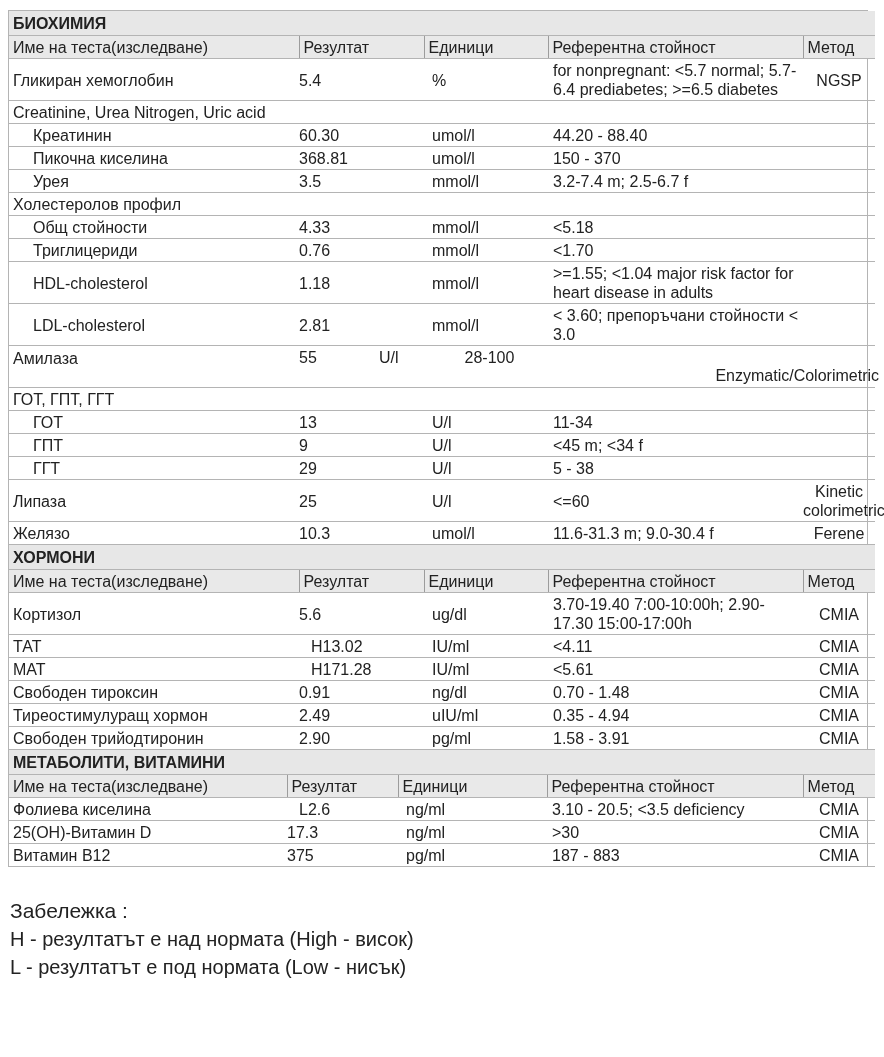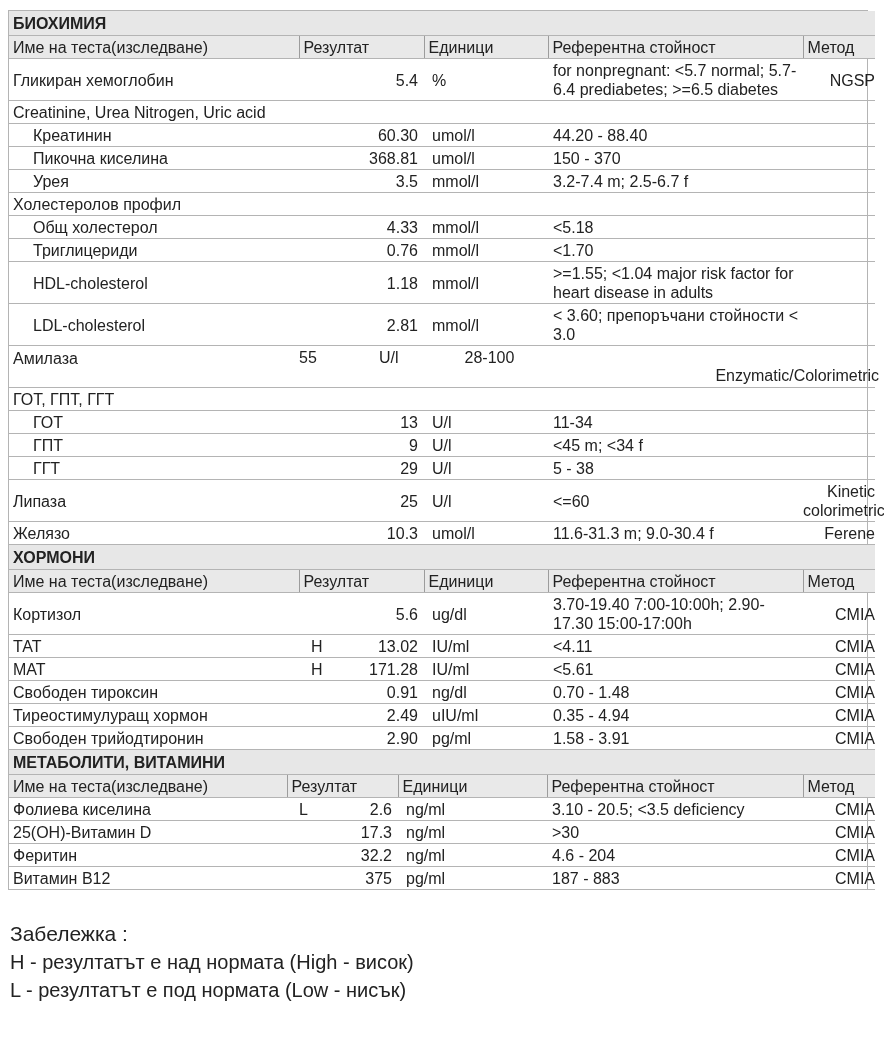--- a/index.html
+++ b/index.html
@@ -51,25 +51,25 @@
   tr.cols td{
     background:var(--header-bg);
     padding:2px 4px 1px;
   }
   tr.cols td + td{border-left:1px solid var(--header-sep);}
   tr.cols td.c-result{text-align:left;padding-right:6px;}
   tr.cols td.c-method{text-align:left;}
   td.name{padding-left:4px;}
   td.name.indent{padding-left:24px;}
   td.group{padding-left:4px;}
-  td.result{text-align:right;padding-right:6px;}
+  td.result{text-align:left;padding-right:6px;}
   td.result .flag{float:left;margin-left:12px;}
   td.units{padding-left:8px;}
   td.ref{padding-left:5px;padding-right:4px;}
-  td.method{text-align:right;}
+  td.method{text-align:center;}
   
   td.amy-name{vertical-align:top;padding-left:4px;padding-top:3px;}
   td.inline-rest{padding:3px 0 2px;}
   .amy-line{display:flex;line-height:18px;}
   .amy-result{width:66px;text-align:left;}
   .amy-units{margin-left:14px;}
   .amy-ref{margin-left:66px;}
   .amy-method{text-align:right;line-height:18px;padding-right:0px;margin-right:-4px;}
   
   .note{margin:30px 0 0 10px;}
@@ -128,21 +128,21 @@
             <td class="name indent">Урея</td>
             <td class="result"><span class="val">3.5</span></td>
             <td class="units">mmol/l</td>
             <td class="ref">3.2-7.4 m; 2.5-6.7 f</td>
             <td class="method"></td>
           </tr>
           <tr class="grp">
             <td class="group" colspan="5">Холестеролов профил</td>
           </tr>
           <tr>
-            <td class="name indent">Общ холестерол</td>
+            <td class="name indent">Общ стойности</td>
             <td class="result"><span class="val">4.33</span></td>
             <td class="units">mmol/l</td>
             <td class="ref">&lt;5.18</td>
             <td class="method"></td>
           </tr>
           <tr>
             <td class="name indent">Триглицериди</td>
             <td class="result"><span class="val">0.76</span></td>
             <td class="units">mmol/l</td>
             <td class="ref">&lt;1.70</td>
@@ -300,27 +300,20 @@
             <td class="result"><span class="flag">L</span><span class="val">2.6</span></td>
             <td class="units">ng/ml</td>
             <td class="ref">3.10 - 20.5; &lt;3.5 deficiency</td>
             <td class="method">CMIA</td>
           </tr>
           <tr>
             <td class="name">25(OH)-Витамин D</td>
             <td class="result"><span class="val">17.3</span></td>
             <td class="units">ng/ml</td>
             <td class="ref">&gt;30</td>
-            <td class="method">CMIA</td>
-          </tr>
-          <tr>
-            <td class="name">Феритин</td>
-            <td class="result"><span class="val">32.2</span></td>
-            <td class="units">ng/ml</td>
-            <td class="ref">4.6 - 204</td>
             <td class="method">CMIA</td>
           </tr>
           <tr>
             <td class="name">Витамин B12</td>
             <td class="result"><span class="val">375</span></td>
             <td class="units">pg/ml</td>
             <td class="ref">187 - 883</td>
             <td class="method">CMIA</td>
           </tr>
         </tbody>

